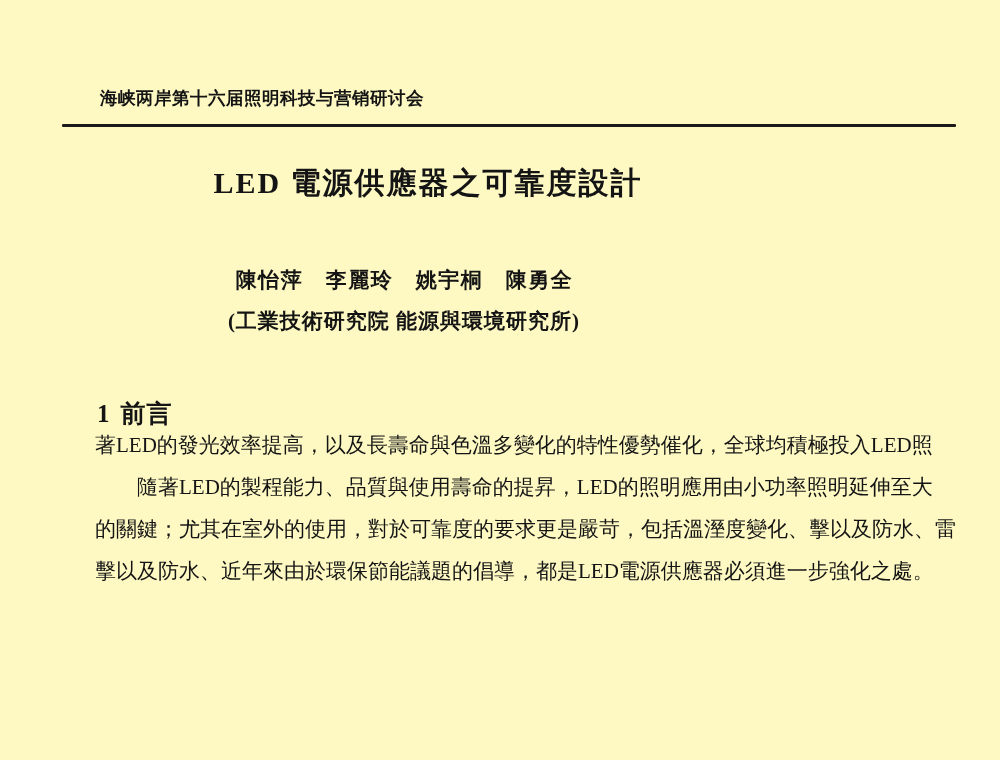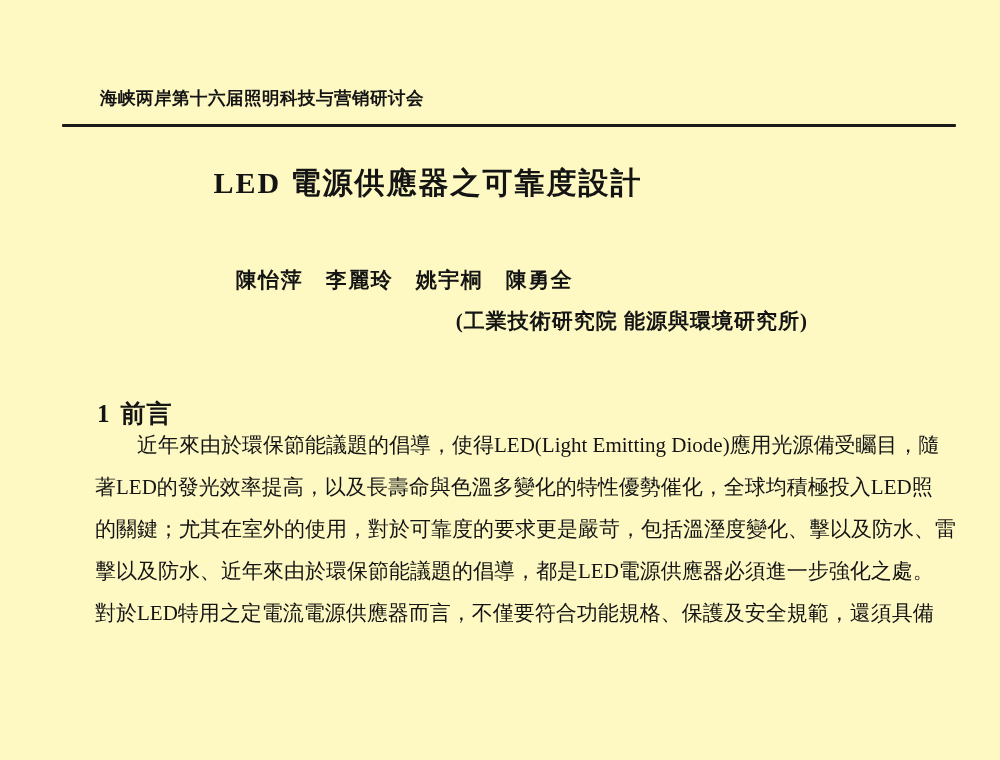--- a/index.html
+++ b/index.html
@@ -57,21 +57,21 @@
     font-size: 21px;
     font-weight: bold;
     letter-spacing: 1.5px;
     white-space: nowrap;
   }
   .affiliation {
     position: absolute;
     left: 0;
     top: 307px;
     width: 808px;
-    text-align: right;
+    text-align: center;
     font-size: 21px;
     font-weight: bold;
     letter-spacing: 1px;
     white-space: nowrap;
   }
   
   .section {
     position: absolute;
     left: 85px;
     top: 385px;
@@ -120,20 +120,19 @@
   <div class="authors">陳怡萍　李麗玲　姚宇桐　陳勇全</div>
 
   <div class="affiliation">(工業技術研究院 能源與環境研究所)</div>
 
   <h2 class="section">
     <span class="sec-num">1</span><span>前言</span>
   </h2>
 
   <div class="body-text">
 
-  <div class="line indent">近年來由於環保節能議題的倡導，使得LED(Light Emitting Diode)應用光源備受矚目，隨</div>
       <div class="line">著LED的發光效率提高，以及長壽命與色溫多變化的特性優勢催化，全球均積極投入LED照</div>
+      <div class="line indent">隨著LED的製程能力、品質與使用壽命的提昇，LED的照明應用由小功率照明延伸至大</div>
       <div class="line">的關鍵；尤其在室外的使用，對於可靠度的要求更是嚴苛，包括溫溼度變化、擊以及防水、雷</div>
       <div class="line">擊以及防水、近年來由於環保節能議題的倡導，都是LED電源供應器必須進一步強化之處。</div>
-      <div class="line">對於LED特用之定電流電源供應器而言，不僅要符合功能規格、保護及安全規範，還須具備</div>
     </div>
 
 </div>
 
 </body></html>

